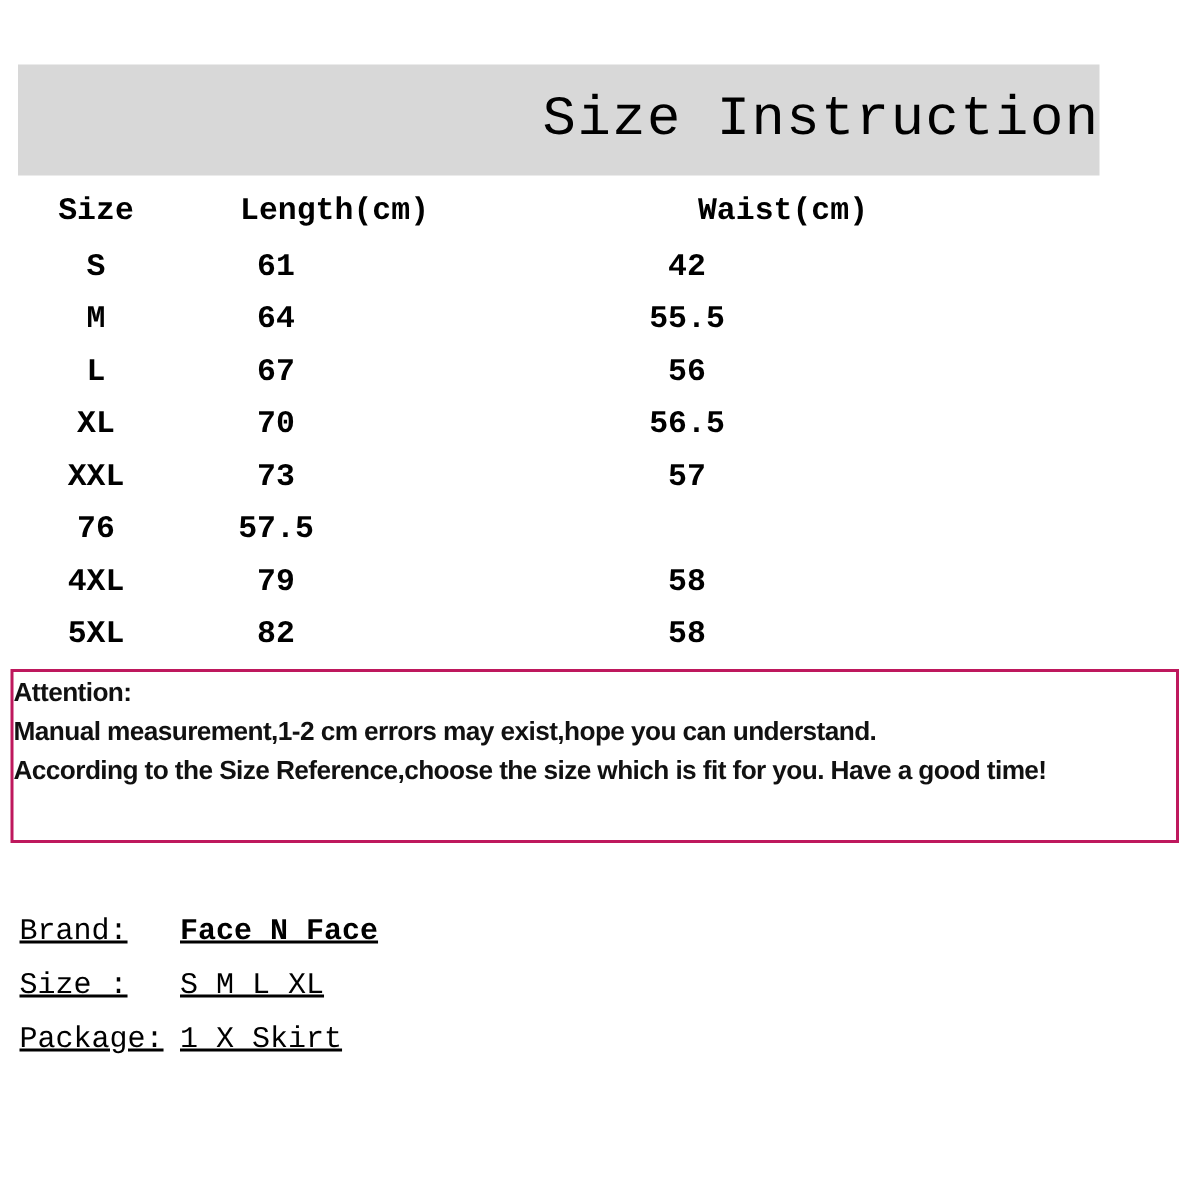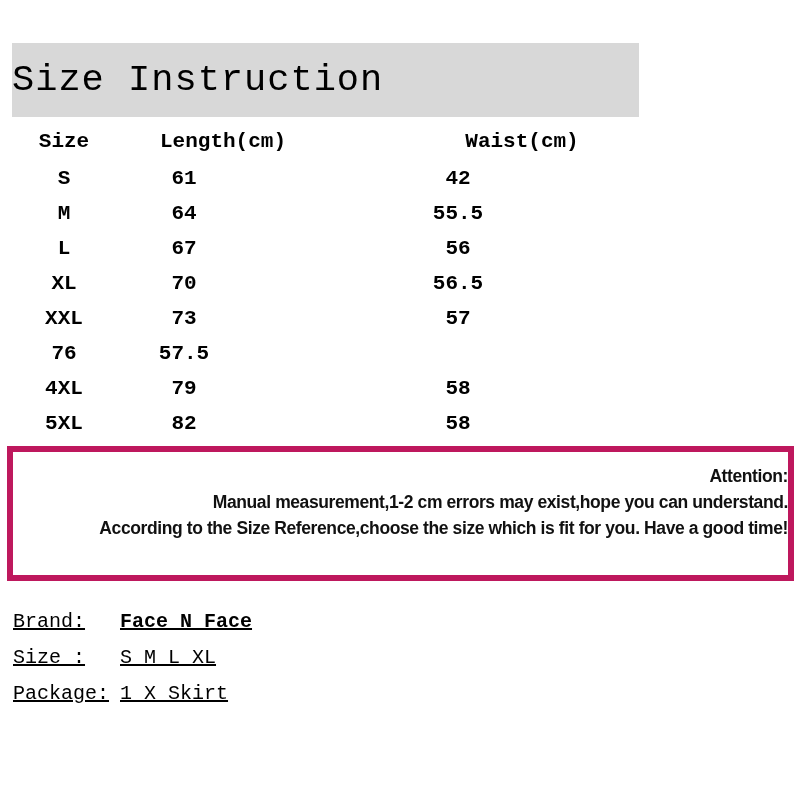--- a/index.html
+++ b/index.html
@@ -15,26 +15,26 @@
     overflow: hidden;
     font-family: "Liberation Mono", "DejaVu Sans Mono", monospace;
     color: #000000;
   }
 
   
   .header-bar {
     position: absolute;
     left: 12px;
     top: 43px;
-    width: 627px;
+    width: 721px;
     height: 74px;
     background: #d8d8d8;
     display: flex;
     align-items: center;
-    justify-content: flex-start;
+    justify-content: flex-end;
   }
   .title {
     font-size: 37px;
     font-weight: 400;
     letter-spacing: 1px;
     white-space: pre;
   }
 
   
   .size-table {
@@ -60,24 +60,24 @@
     white-space: pre;
   }
 
   
   .attention-box {
     position: absolute;
     left: 7px;
     top: 446px;
     width: 775px;
     height: 112px;
-    border: 6px solid #be185d;
+    border: 2px solid #be185d;
     background: #ffffff;
-    text-align: right;
-    padding-top: 11px;
+    text-align: left;
+    padding-top: 0;
     box-sizing: content-box;
     font-family: "Liberation Sans", sans-serif;
   }
   .attention-line {
     font-size: 17.5px;
     font-weight: 700;
     line-height: 26px;
     letter-spacing: -0.4px;
     color: #111111;
     white-space: nowrap;

